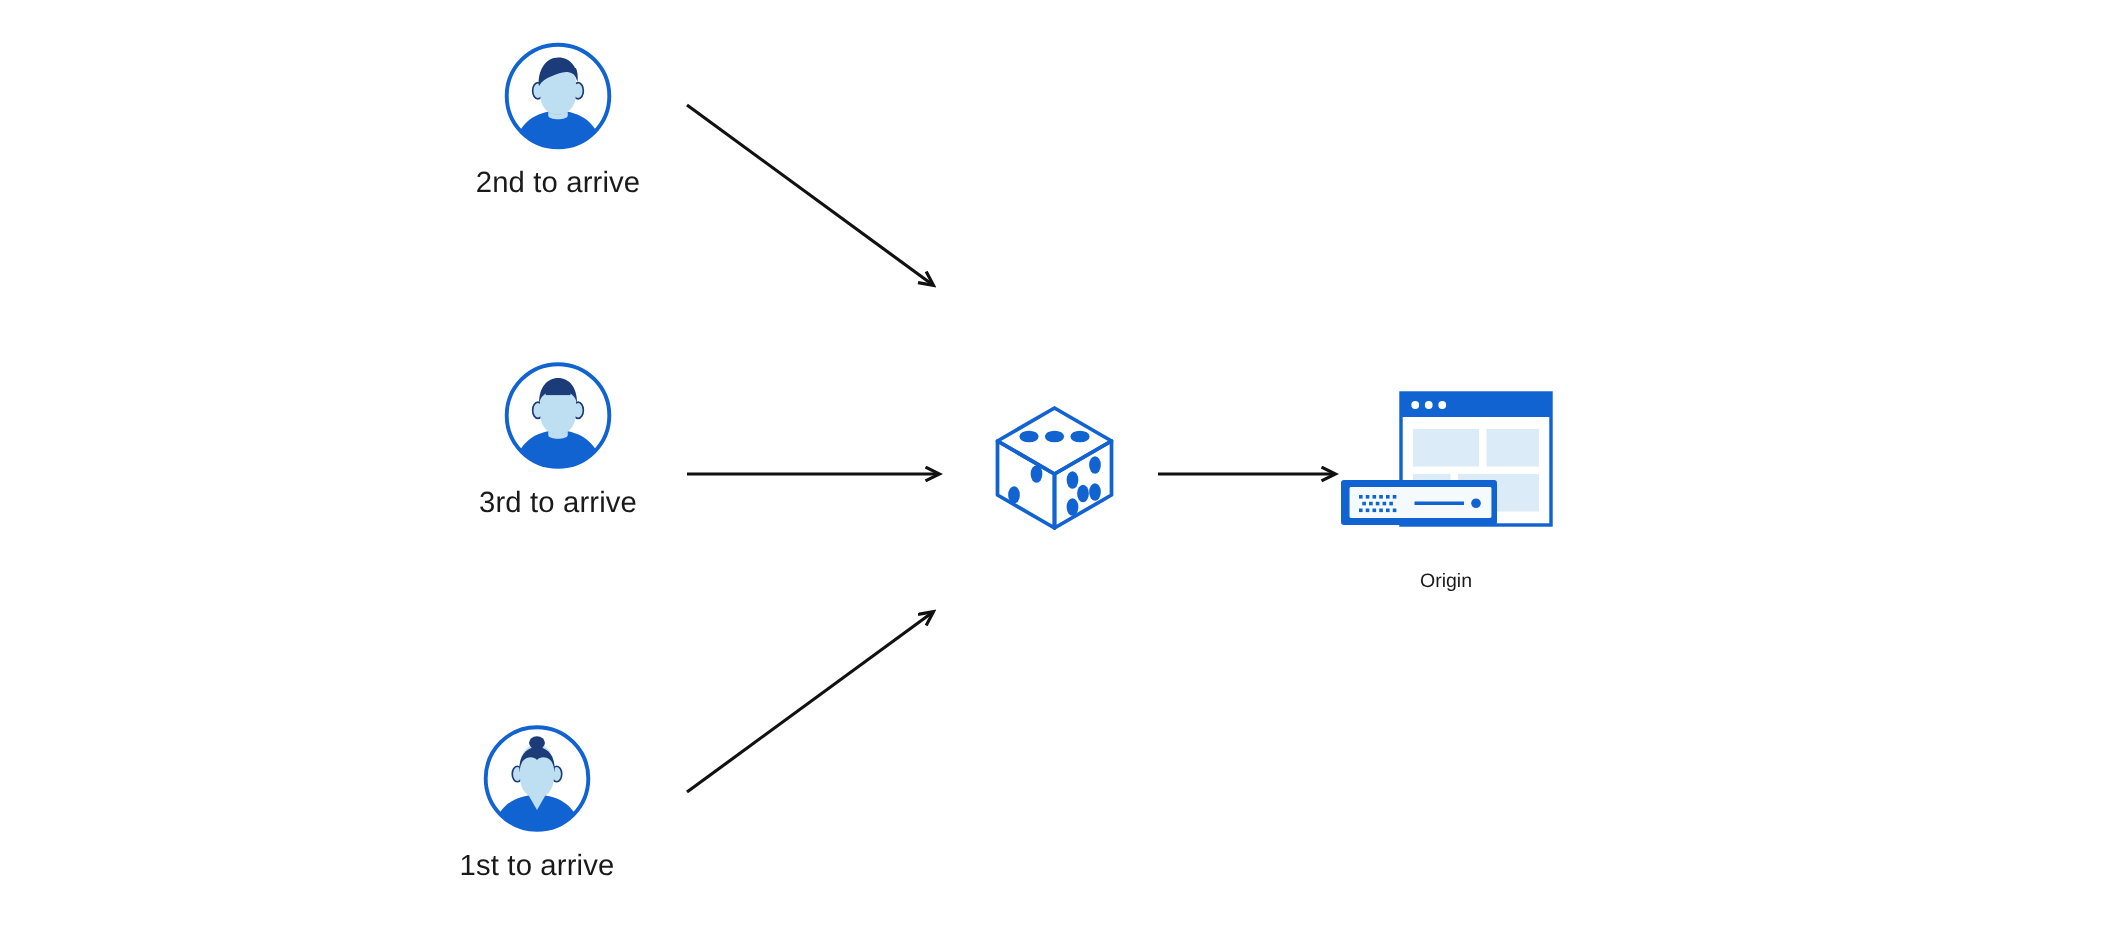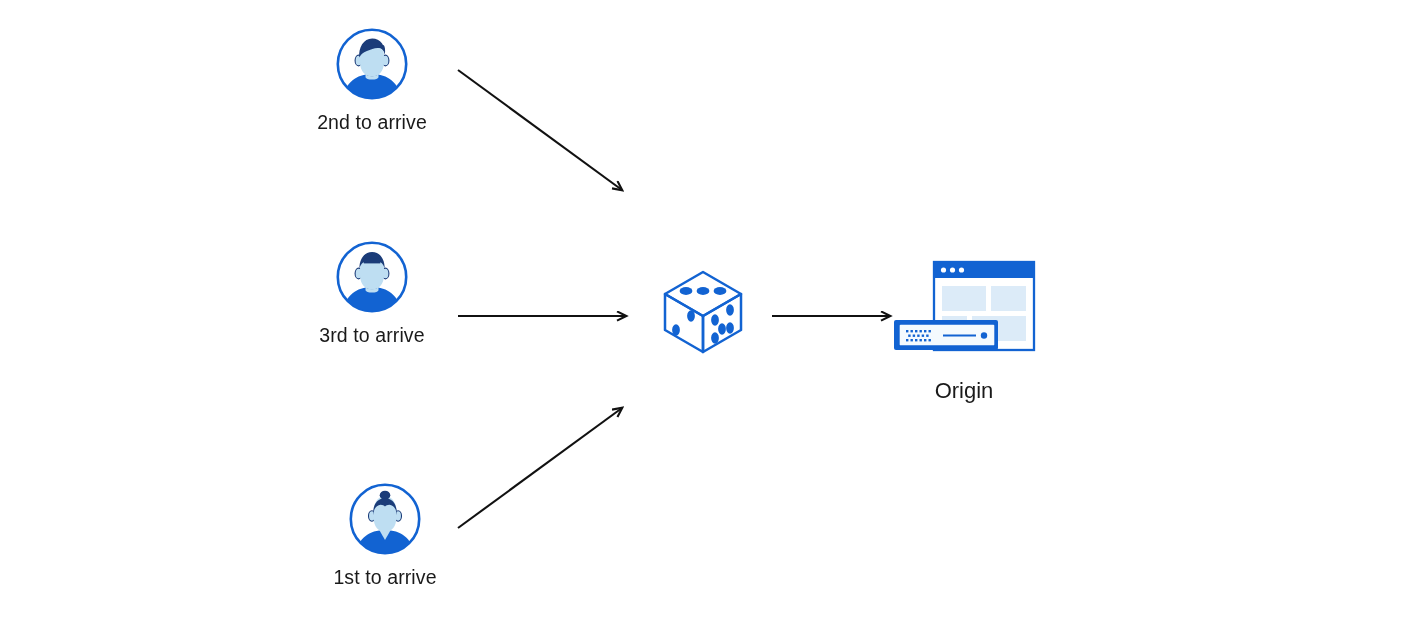--- a/index.html
+++ b/index.html
@@ -59,21 +59,21 @@
     width: 152px;
   }
   .origin-graphic {
     position: relative;
     width: 152px;
     height: 108px;
   }
   .origin-label {
     text-align: center;
     margin-top: 14px;
-    font-size: 22px;
+    font-size: 13px;
     color: #1a1a1a;
     line-height: 1;
   }
 </style>
 </head>
 <body>
 
 <div id="canvas">
 
   <svg class="arrow-layer" viewBox="0 0 1405 633" xmlns="http://www.w3.org/2000/svg">
@@ -139,21 +139,21 @@
           <path d="M25,29 C25,18.5 31,13 37,13 C43,13 49,18.5 49,29 L49,35 C49,44.6 43.6,49.5 37,49.5 C30.4,49.5 25,44.6 25,35 Z" fill="#BEDEF2"></path>
 
           <path d="M24.4,28.8 C24.4,18.2 29.8,12.0 37.1,12.0 C44.4,12.0 49.8,18.2 49.7,28.8 C48.4,24.3 46.3,22.1 42.9,21.6 L31.3,21.6 C27.8,22.1 25.7,24.3 24.4,28.8 Z" fill="#1B3C79"></path>
           <rect x="28.8" y="18.8" width="16.5" height="4.6" fill="#1B3C79"></rect>
         </g>
       </svg>
     </div>
     <div class="node-label">3rd to arrive</div>
   </div>
 
-  <div class="node" style="left:310px; top:482px; width:150px;">
+  <div class="node" style="left:283px; top:482px; width:150px;">
     <div class="avatar-wrap">
       <svg viewBox="0 0 74 74" width="74" height="74" xmlns="http://www.w3.org/2000/svg">
         <defs>
           <clipPath id="clipC">
               <circle cx="37" cy="37" r="34.2"></circle>
             </clipPath>
         </defs>
         <circle cx="37" cy="37" r="34.2" fill="#ffffff" stroke="#1263D2" stroke-width="2.6"></circle>
         <g clip-path="url(#clipC)">
 

